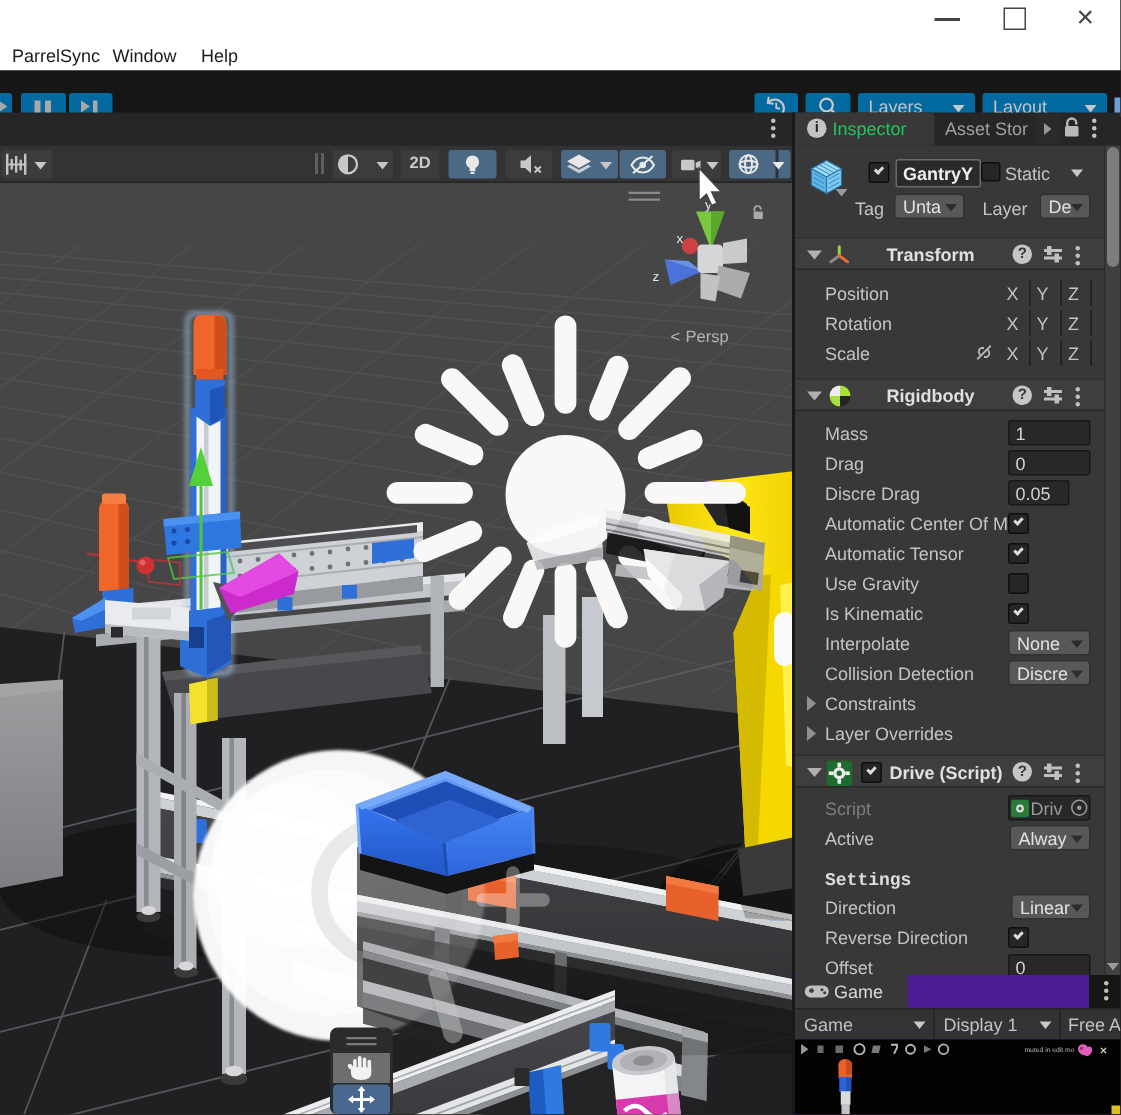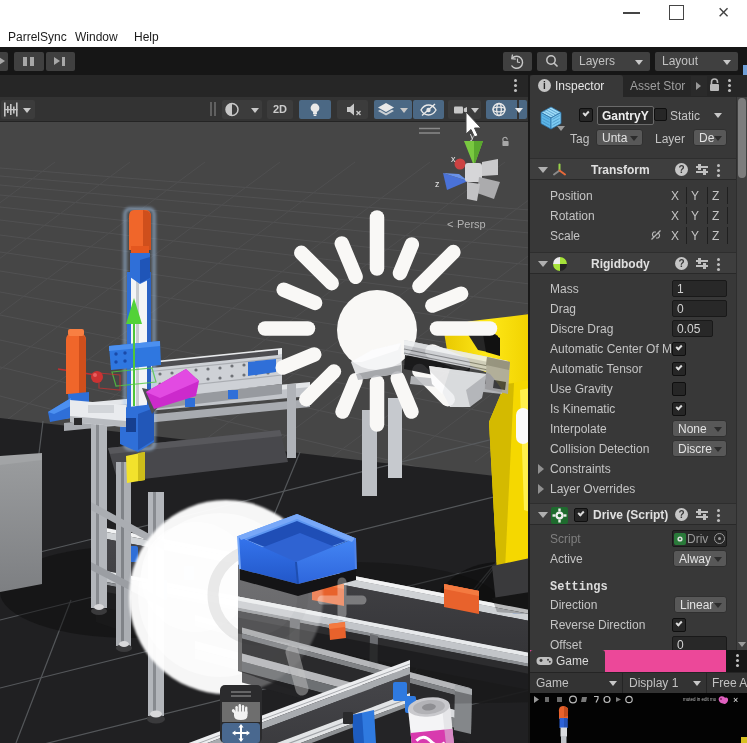--- a/index.html
+++ b/index.html
@@ -5,21 +5,21 @@
 * { margin:0; padding:0; box-sizing:border-box; }
 html,body { width:747px; height:743px; overflow:hidden; background:#161616;
   font-family:"Liberation Sans", sans-serif; }
 #root { position:relative; width:747px; height:743px; }
 .abs { position:absolute; }
 
 #titlebar { left:0; top:0; width:747px; height:24px; background:#fff; }
 #menubar { left:0; top:24px; width:747px; height:23px; background:#fff; }
 .menuitem { position:absolute; top:6px; font-size:12px; color:#1b1b1b; }
 #toolbar { left:0; top:47px; width:747px; height:28px; background:#161616; }
-.tbtn { position:absolute; top:5px; height:19px; background:#404040; border-radius:2px; }
+.tbtn { position:absolute; top:15px; height:19px; background:#0369a1; border-radius:2px; }
 #tabrow { left:0; top:75px; width:747px; height:22px; background:#262626; }
 #scenetoolbar { left:0; top:97px; width:530px; height:25px; background:#333333; border-bottom:1px solid #242424; }
 .stbtn { position:absolute; top:3px; height:19px; background:#3c3c3c; border-radius:2px; }
 .stbtn.on { background:#4b6884; }
 
 .tri-d { width:0;height:0;border-left:4px solid transparent;border-right:4px solid transparent;border-top:5px solid #c8c8c8; }
 .tri-r { width:0;height:0;border-top:4px solid transparent;border-bottom:4px solid transparent;border-left:5px solid #989898; }
 
 #inspector { left:530px; top:97px; width:217px; height:553px; background:#383838; overflow:hidden; }
 .ilabel { position:absolute; font-size:12px; color:#c4c4c4; white-space:nowrap; }
@@ -33,21 +33,21 @@
 .fld { position:absolute; height:17px; background:#282828; border:1px solid #191919; border-radius:2px; font-size:12px; color:#d2d2d2; padding:1px 0 0 4px; }
 .dd { position:absolute; height:17px; background:#585858; border:1px solid #303030; border-radius:3px; font-size:12px; color:#e2e2e2; padding:1px 0 0 5px; }
 .dd .tri-d { position:absolute; right:4px; top:6px; border-top-color:#2c2c2c; }
 .qmark { position:absolute; width:13px; height:13px; border-radius:50%; background:#c6c6c6; color:#383838; font-size:10px; font-weight:bold; text-align:center; line-height:13px; }
 .kebab { position:absolute; width:3px; height:3px; background:#c0c0c0; border-radius:50%; box-shadow:0 5px 0 #c0c0c0, 0 10px 0 #c0c0c0; }
 .presets { position:absolute; width:12px; height:10px; }
 .presets i { position:absolute; left:0; width:12px; height:2px; background:#c0c0c0; }
 .presets i:nth-child(1){ top:1px; } .presets i:nth-child(2){ top:6px; }
 .presets b { position:absolute; width:3px; height:6px; background:#c0c0c0; top:-1px; }
 
-#gamepanel { left:530px; top:650px; width:196px; height:93px; background:#ec4899; }
+#gamepanel { left:530px; top:650px; width:196px; height:93px; background:#4c1d95; }
 
 .vsplit { left:528px; top:75px; width:2px; height:668px; background:#191919; }
 </style>
 </head>
 <body>
 <div id="root">
 
 <div class="abs" id="titlebar">
   <div class="abs" style="left:623px;top:12px;width:17px;height:1.5px;background:#454545"></div>
   <div class="abs" style="left:669px;top:5px;width:15px;height:15px;border:1.5px solid #454545"></div>
@@ -95,21 +95,21 @@
     <div class="tri-d" style="position:absolute;right:7px;top:8px;"></div>
   </div>
   <div class="abs" style="left:743px;top:18px;width:4px;height:13px;background:#6f9fd8"></div>
 </div>
 
 <div class="abs" id="tabrow">
   <div class="kebab" style="left:514px;top:4px;"></div>
 
   <div class="abs" style="left:530px;top:0;width:93px;height:22px;background:#383838;border-radius:3px 3px 0 0;">
     <div style="position:absolute;left:8px;top:4px;width:13px;height:13px;border-radius:50%;background:#c4c4c4;color:#262626;font-size:10px;font-weight:bold;text-align:center;line-height:13px;">i</div>
-    <div style="position:absolute;left:25px;top:4px;font-size:12px;color:#e5e5e5;">Inspector</div>
+    <div style="position:absolute;left:25px;top:4px;font-size:12px;color:#22c55e;">Inspector</div>
   </div>
   <div class="abs" style="left:630px;top:4px;font-size:12px;color:#9f9f9f;">Asset Stor</div>
   <div class="abs" style="left:691px;top:1px;width:16px;height:20px;background:#2a2a2a;">
     <div class="tri-r" style="position:absolute;left:5px;top:6px;"></div>
   </div>
   <svg class="abs" style="left:708px;top:3px" width="13" height="15" viewBox="0 0 13 15">
         <path d="M3.5 6 L3.5 4 A3 3 0 0 1 9.5 4 L9.5 5" stroke="#b8b8b8" fill="none" stroke-width="1.6"></path>
         <rect x="2" y="6" width="9" height="7" rx="1" fill="#b8b8b8"></rect>
       </svg>
   <div class="kebab" style="left:728px;top:4px;"></div>

